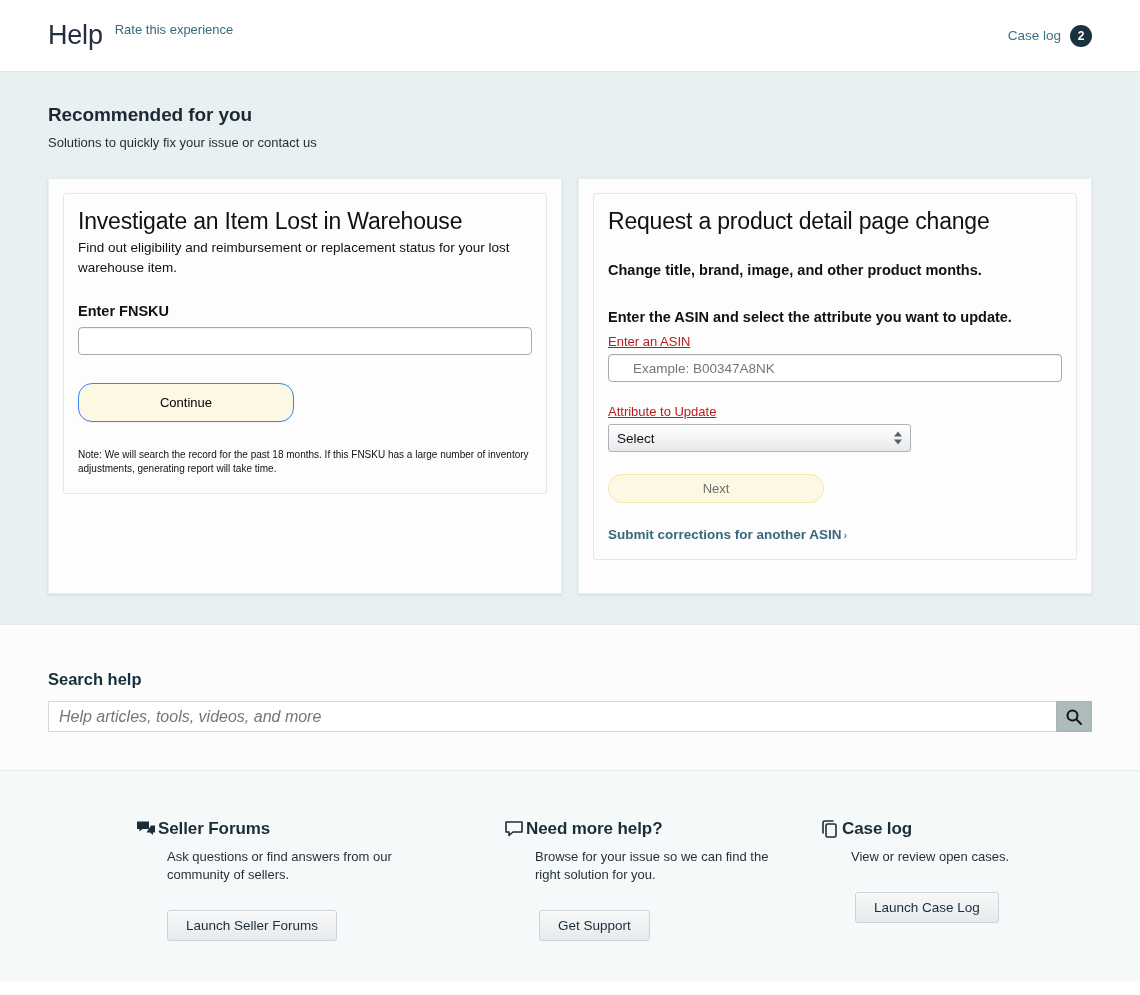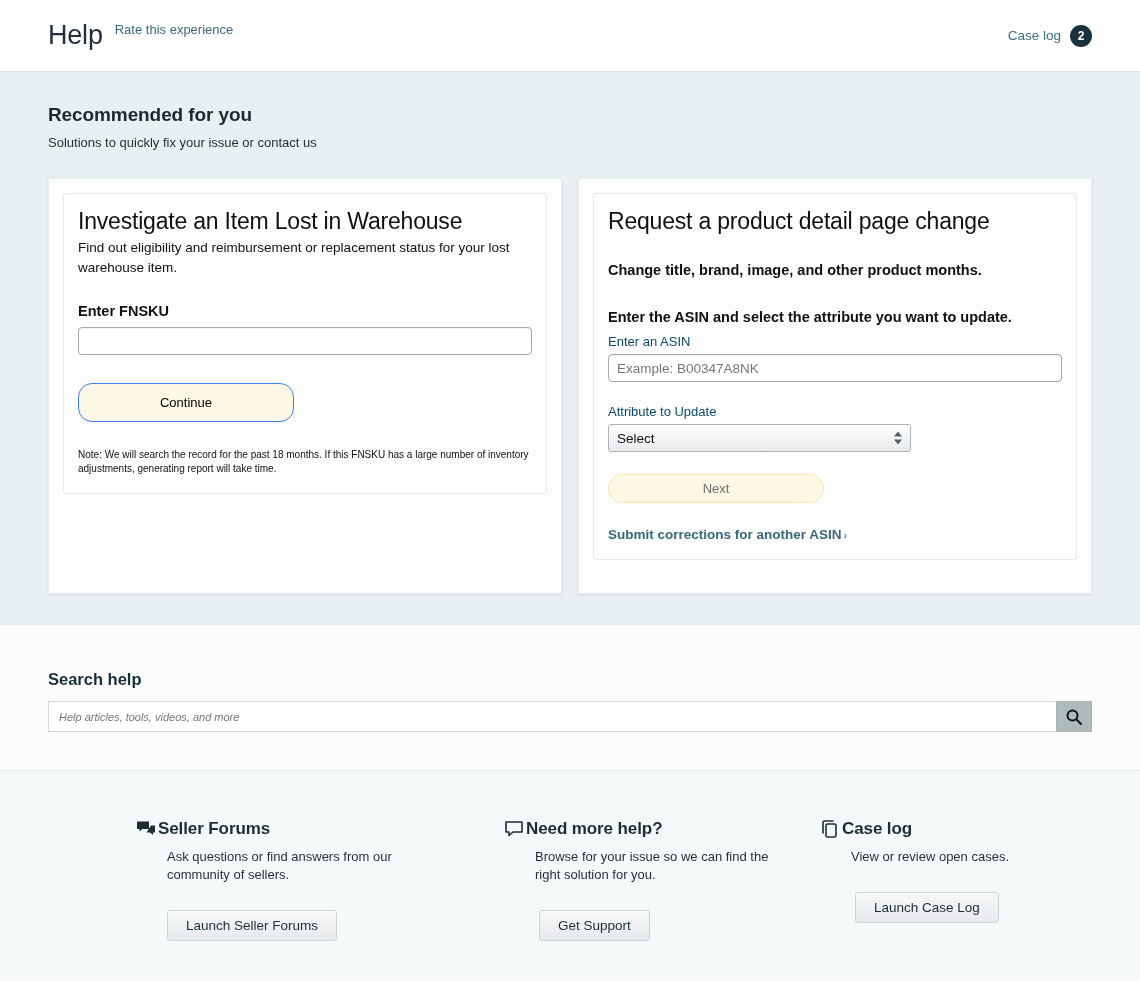--- a/index.html
+++ b/index.html
@@ -108,21 +108,21 @@
     font-weight: 700;
     color: #111111;
     margin: 26px 0 8px 0;
   }
   .text-input {
     width: 100%;
     height: 28px;
     border: 1px solid #a7a9ac;
     border-radius: 4px;
     background: #ffffff;
-    padding: 0 8px;
+    padding: 0 24px;
     font-size: 13.5px;
     font-family: "Liberation Sans", sans-serif;
     color: #111111;
     box-shadow: inset 0 1px 1px rgba(0,0,0,0.06);
     outline: none;
   }
   .text-input::placeholder { color: #767676; }
 
   .btn-yellow {
     display: block;
@@ -148,22 +148,23 @@
   
   .card-strong {
     font-size: 14.5px;
     font-weight: 700;
     color: #111111;
     line-height: 1.45;
     margin: 26px 0 0 0;
   }
   .mini-label {
     font-size: 13px;
-    color: #0c4a6e;
+    color: #b91c1c;
     margin: 6px 0 5px 0;
+    text-decoration: underline;
   }
   .mini-label.sp { margin-top: 22px; }
   .select-box {
     position: relative;
     width: 303px;
     height: 28px;
   }
   .select-box select {
     width: 100%;
     height: 100%;
@@ -233,21 +234,21 @@
     margin: 15px 0 12px 0;
   }
   .search-row { display: flex; width: 1044px; }
   .search-input {
     flex: 1;
     height: 31px;
     border: 1px solid #d8d8d8;
     border-right: none;
     background: #ffffff;
     padding: 0 10px;
-    font-size: 11px;
+    font-size: 16px;
     font-family: "Liberation Sans", sans-serif;
     font-style: italic;
     color: #111111;
     outline: none;
   }
   .search-input::placeholder { color: #767676; font-style: italic; }
   .search-btn {
     width: 36px; height: 31px;
     border: 1px solid #a9b5b5;
     background: #aebbbb;

